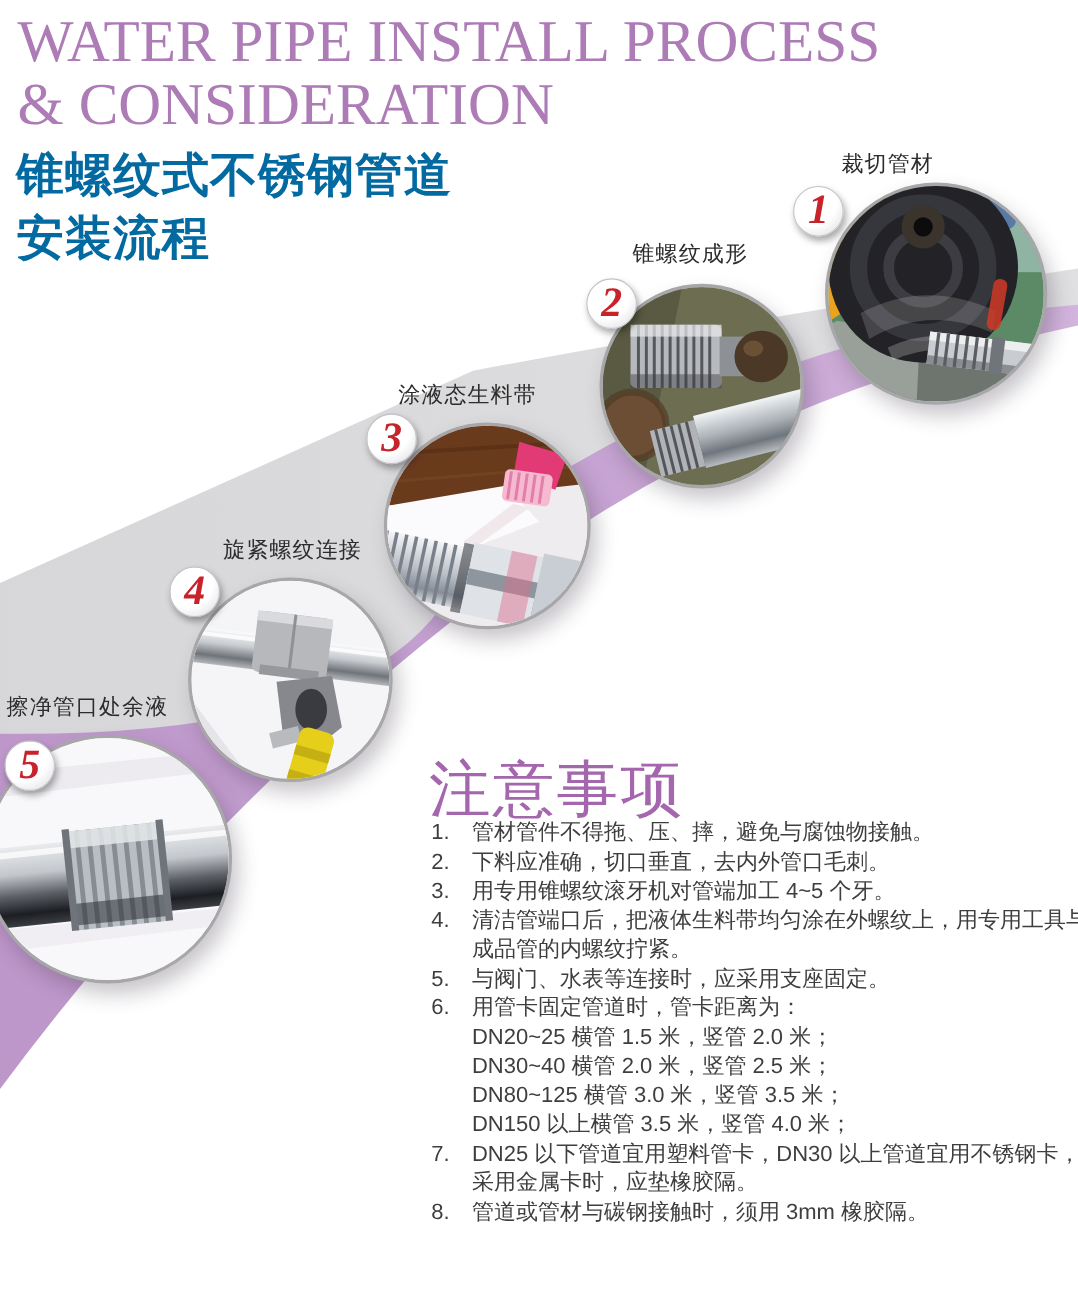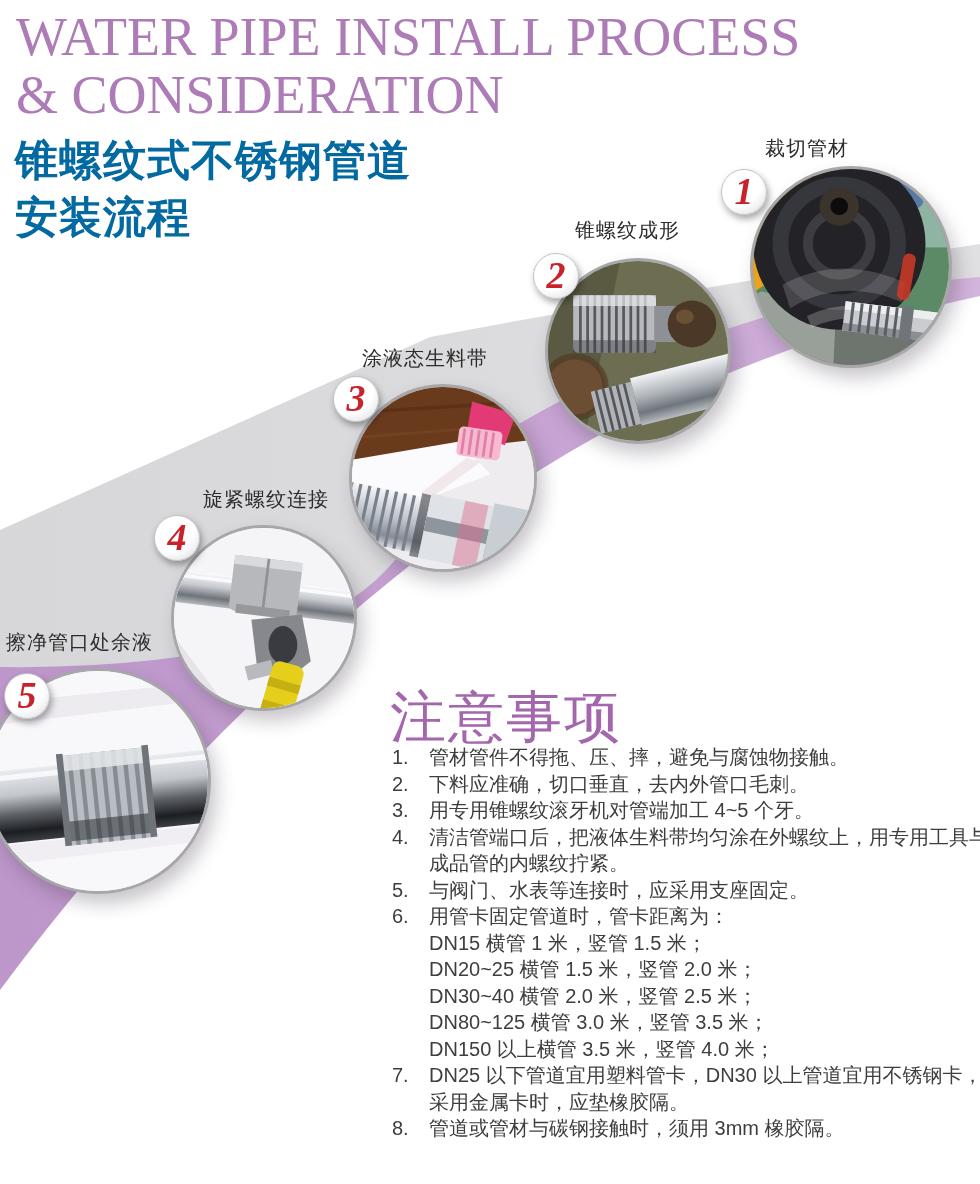--- a/index.html
+++ b/index.html
@@ -330,21 +330,20 @@
   <div class="note-item">
     <div class="note-num">5.</div>
     <div class="note-lines">
         <div class="note-line">与阀门、水表等连接时，应采用支座固定。</div>
       </div>
   </div>
   <div class="note-item">
     <div class="note-num">6.</div>
     <div class="note-lines">
       <div class="note-line">用管卡固定管道时，管卡距离为：</div>
-      <div class="note-line">DN15 横管 1 米，竖管 1.5 米；</div>
       <div class="note-line">DN20~25 横管 1.5 米，竖管 2.0 米；</div>
       <div class="note-line">DN30~40 横管 2.0 米，竖管 2.5 米；</div>
       <div class="note-line">DN80~125 横管 3.0 米，竖管 3.5 米；</div>
       <div class="note-line">DN150 以上横管 3.5 米，竖管 4.0 米；</div>
     </div>
   </div>
   <div class="note-item">
     <div class="note-num">7.</div>
     <div class="note-lines">
       <div class="note-line">DN25 以下管道宜用塑料管卡，DN30 以上管道宜用不锈钢卡，</div>

